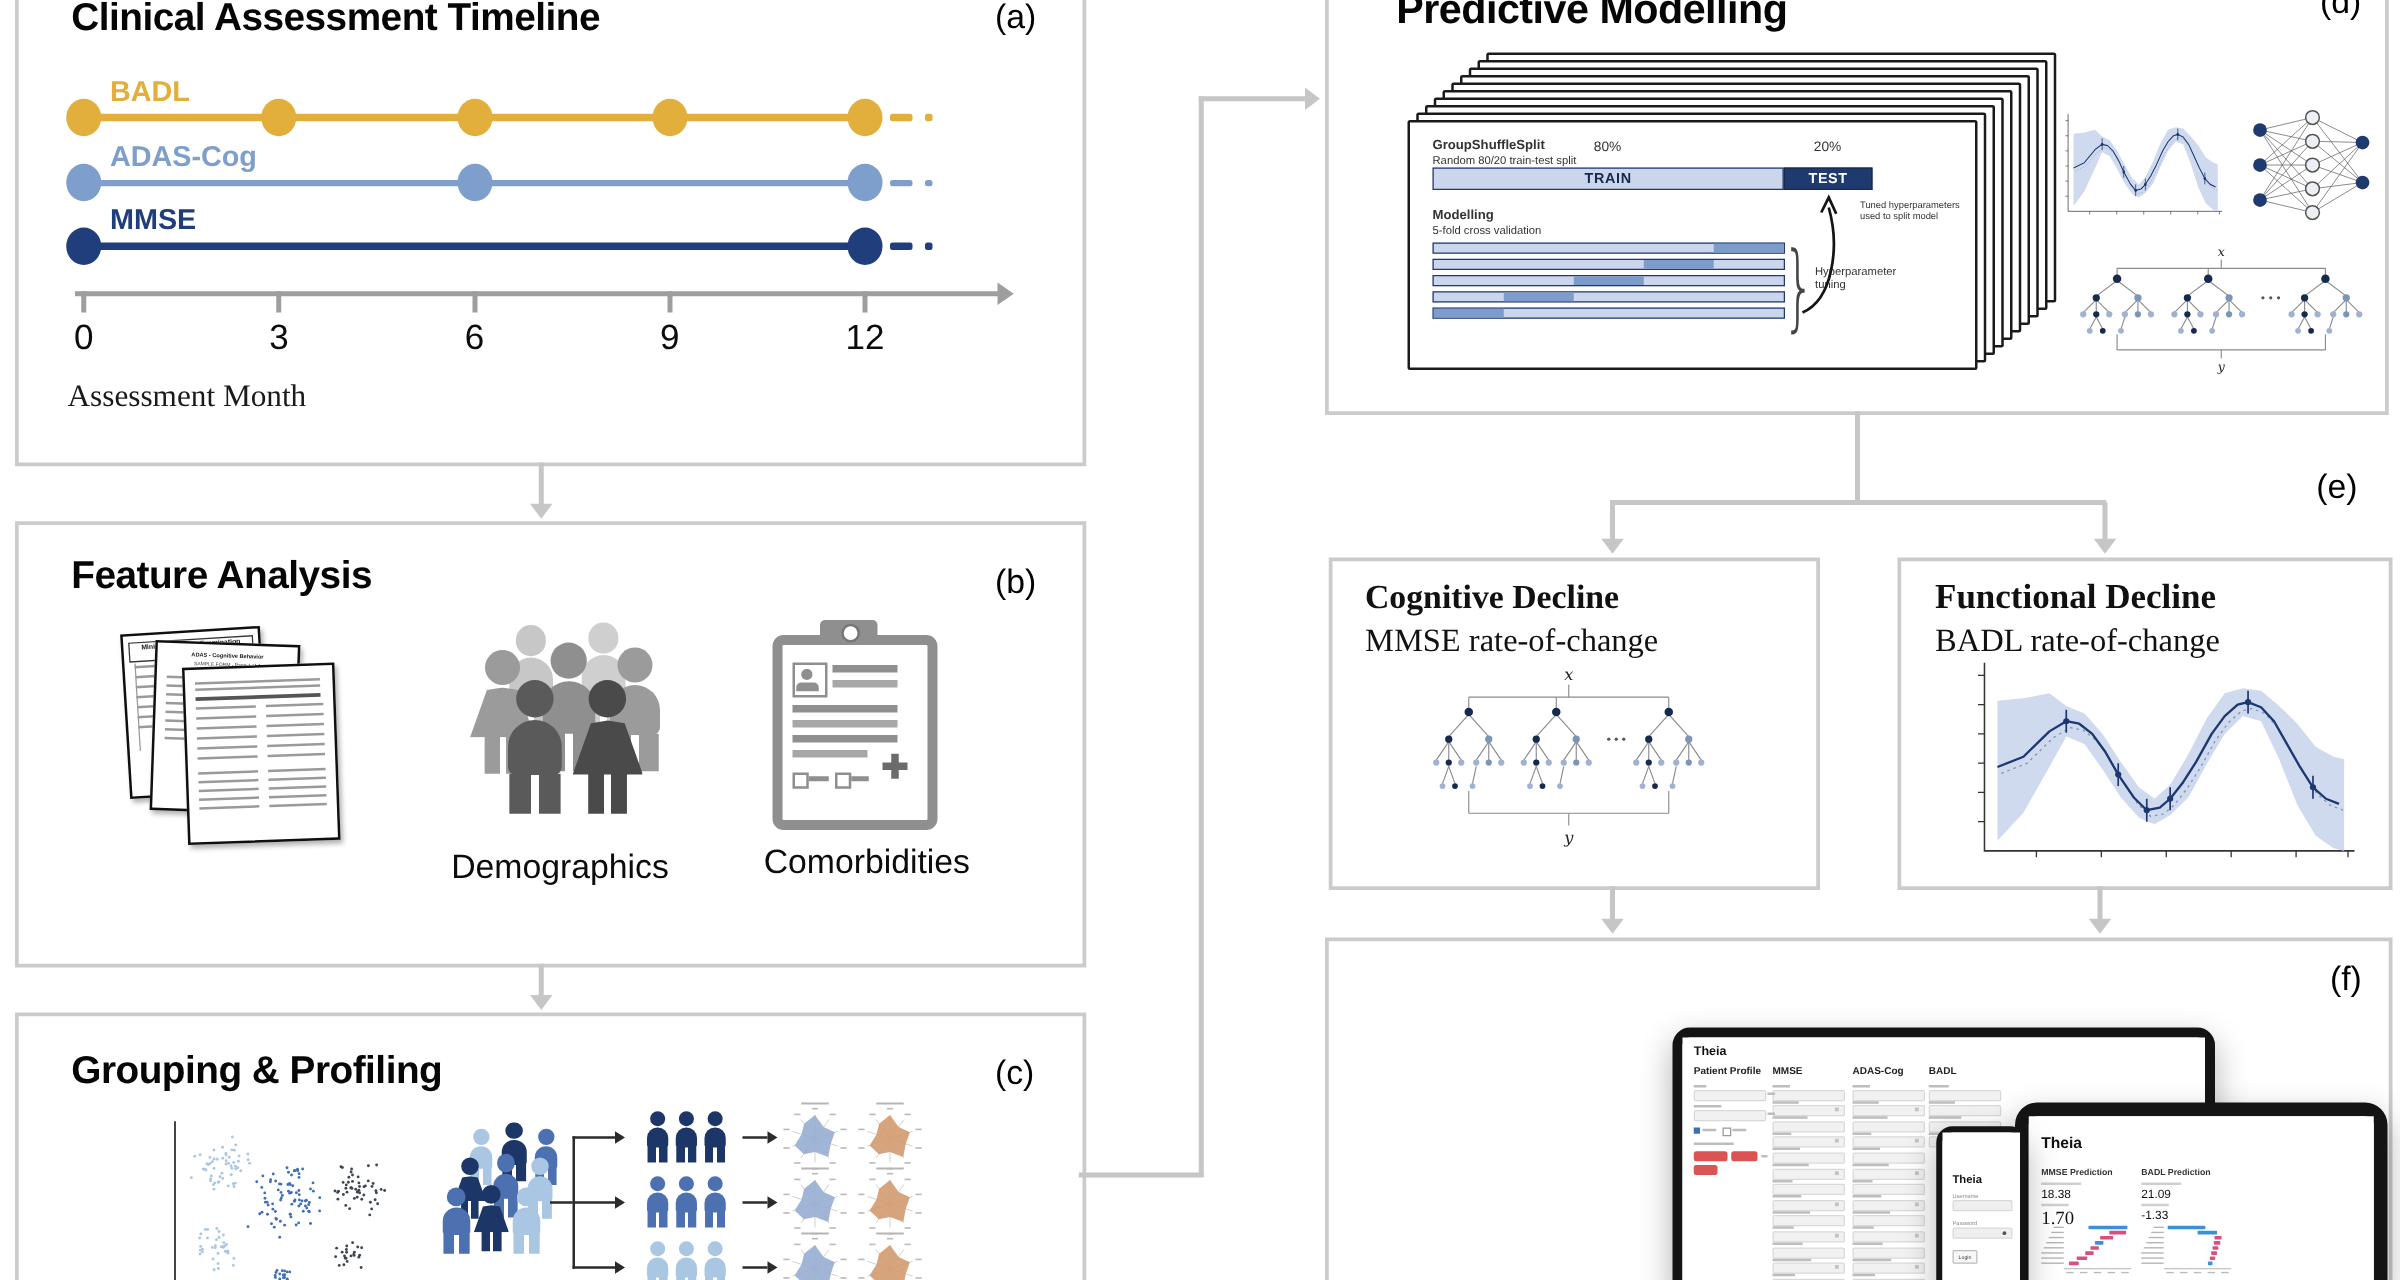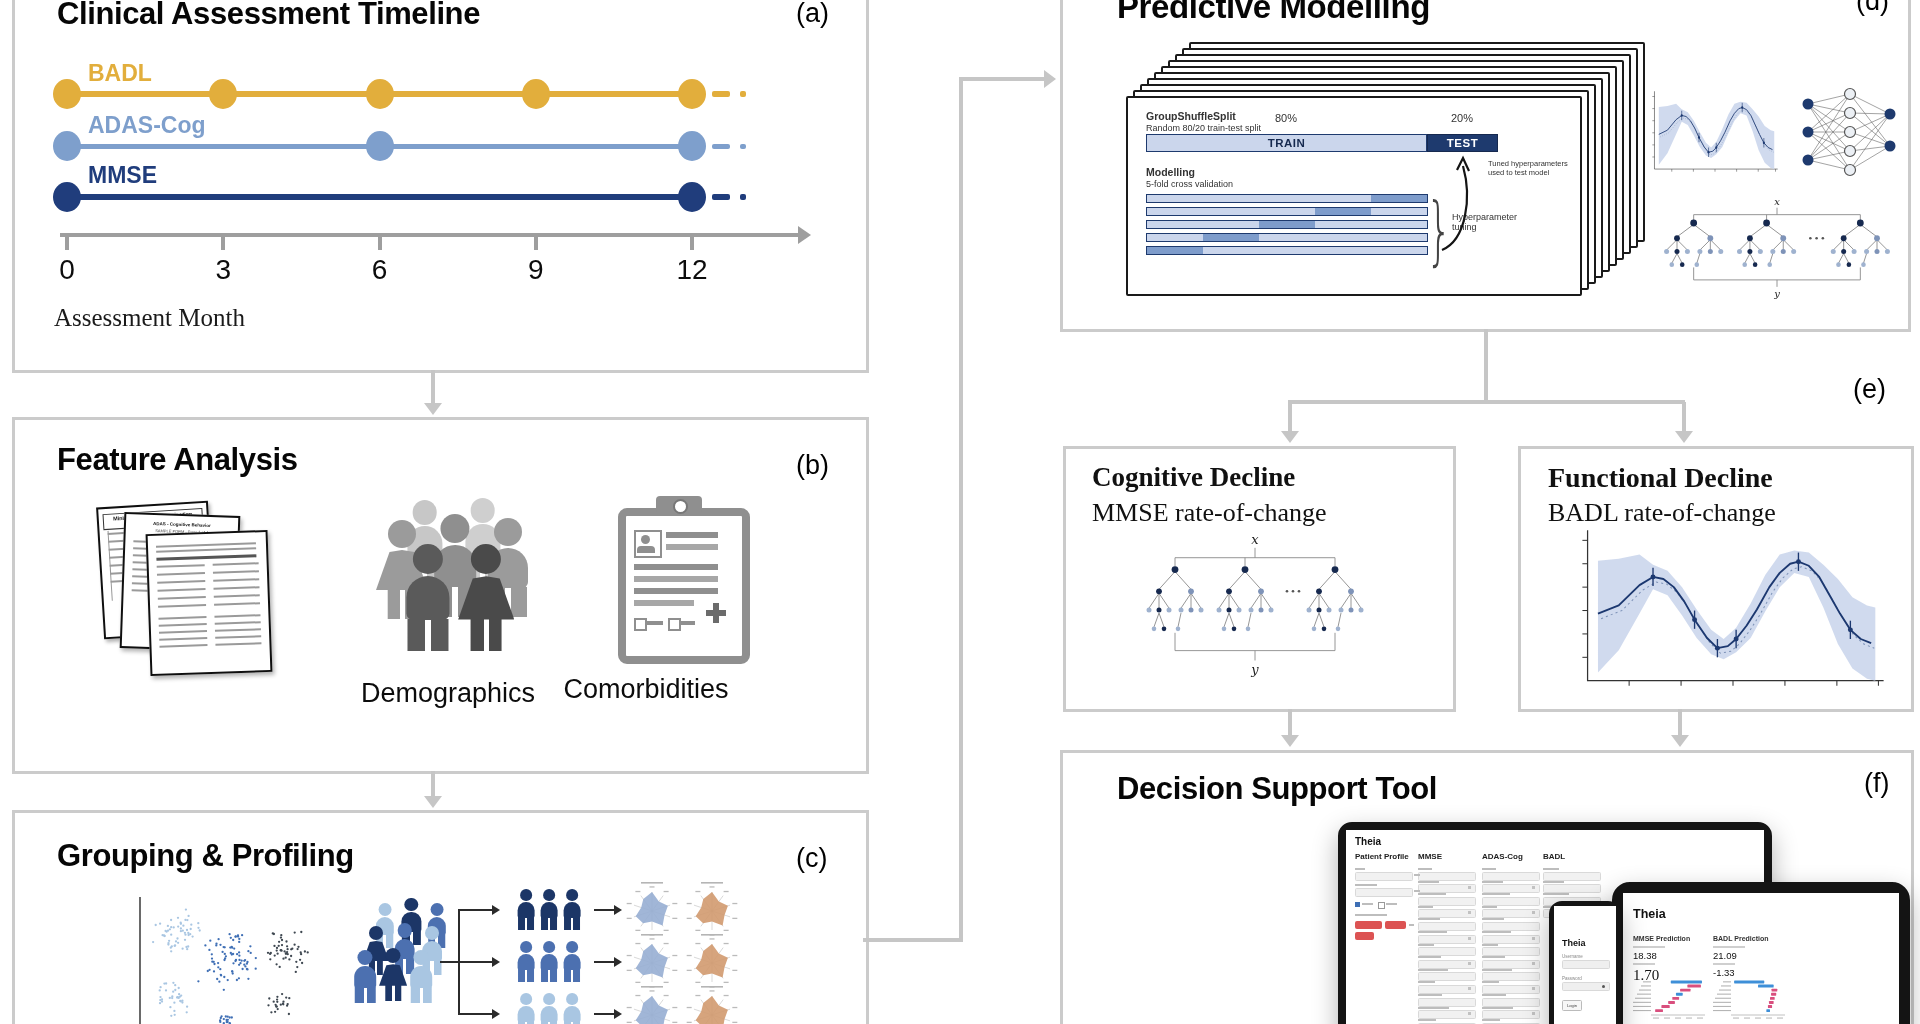--- a/index.html
+++ b/index.html
@@ -177,21 +177,21 @@
     <div style="position:absolute;left:16px;top:92px;width:84px;height:6px;background:#8f8f8f;"></div>
     <div style="position:absolute;left:16px;top:104px;width:60px;height:6px;background:#a7a7a7;"></div>
     <div style="position:absolute;left:16px;top:122px;width:9px;height:9px;border:2px solid #8f8f8f;"></div>
     <div style="position:absolute;left:29px;top:125px;width:16px;height:4px;background:#8f8f8f;"></div>
     <div style="position:absolute;left:50px;top:122px;width:9px;height:9px;border:2px solid #8f8f8f;"></div>
     <div style="position:absolute;left:63px;top:125px;width:14px;height:4px;background:#8f8f8f;"></div>
     <div style="position:absolute;left:88px;top:114px;width:20px;height:5.5px;background:#6b6b6b;"></div>
     <div style="position:absolute;left:95px;top:107px;width:5.5px;height:20px;background:#6b6b6b;"></div>
     </div>
   <div class="icon-label" style="left:337px;top:676px;width:222px;">Demographics</div>
-  <div class="icon-label" style="left:535px;top:672px;width:222px;">Comorbidities</div>
+  <div class="icon-label" style="left:554px;top:672px;width:222px;text-align:right;">Comorbidities</div>
 
   <div class="conn" style="left:431px;top:771px;width:3.5px;height:26px;"></div>
   <div class="ah-down" style="left:424px;top:796px;"></div>
 
   <div class="box" style="left:12px;top:810px;width:851px;height:260px;"></div>
   <div class="ptitle" style="left:57px;top:838px;">Grouping &amp; Profiling</div>
   <div class="tag" style="left:796px;top:843px;">(c)</div>
   <div id="scatter-holder" style="position:absolute;left:126px;top:893px;"><svg width="235" height="140" viewBox="0 0 235 140">
         <line x1="14" y1="4" x2="14" y2="140" stroke="#444" stroke-width="1.6"></line>
         <circle cx="62.2" cy="53.5" r="1.15" fill="#A9C6E2"></circle>
@@ -759,21 +759,21 @@
       <div style="position:absolute;left:1146px;top:246px;width:282px;height:8.5px;background:#CBD6EC;border:1px solid #1E3A6E;box-sizing:border-box;z-index:13;">
         <div style="position:absolute;left:0px;top:0;width:56px;height:6.5px;background:#7E9CCB;"></div>
       </div>
     </div>
   <div style="position:absolute;left:1426px;top:186px;font-size:82px;font-weight:100;color:#444;transform:scale(0.5,0.92);transform-origin:left top;z-index:13;font-family:'DejaVu Sans',sans-serif;">}</div>
   <div class="tinytext" style="left:1452px;top:212px;width:72px;font-size:9px;white-space:normal;z-index:13;">Hyperparameter tuning</div>
   <svg style="position:absolute;left:1424px;top:154px;z-index:13;" width="60" height="102">
     <path d="M 18,96 C 42,86 48,44 39,12" fill="none" stroke="#141414" stroke-width="2.2"></path>
     <path d="M 33,16 L 39,4 L 45,17" fill="none" stroke="#141414" stroke-width="2.2"></path>
   </svg>
-  <div class="tinytext" style="left:1488px;top:160px;width:88px;font-size:7.5px;white-space:normal;z-index:13;">Tuned hyperparameters used to test model</div>
+  <div class="tinytext" style="left:1488px;top:160px;width:88px;font-size:7.5px;white-space:normal;z-index:13;">Tuned hyperparameters used to split model</div>
 
   <div id="gp-mini" style="position:absolute;left:1648px;top:86px;z-index:5;"><svg width="134" height="92" viewBox="0 0 310 175" preserveAspectRatio="none">
     <path d="M15,10 L15,158 L300,158" fill="none" stroke="#333" stroke-width="1.2"></path>
     <line x1="10" y1="20" x2="15" y2="20" stroke="#333" stroke-width="1"></line>
         <line x1="10" y1="43" x2="15" y2="43" stroke="#333" stroke-width="1"></line>
         <line x1="10" y1="66" x2="15" y2="66" stroke="#333" stroke-width="1"></line>
         <line x1="10" y1="89" x2="15" y2="89" stroke="#333" stroke-width="1"></line>
         <line x1="10" y1="112" x2="15" y2="112" stroke="#333" stroke-width="1"></line>
         <line x1="10" y1="135" x2="15" y2="135" stroke="#333" stroke-width="1"></line>
     <line x1="55" y1="158" x2="55" y2="163" stroke="#333" stroke-width="1"></line>
@@ -1051,21 +1051,20 @@
         <line x1="268" y1="99" x2="268" y2="117" stroke="#1C3870" stroke-width="1.3"></line>
         <circle cx="268" cy="108" r="2.4" fill="#1C3870"></circle>
     </svg></div>
 
   <div class="conn" style="left:1288px;top:709px;width:3.5px;height:27px;"></div>
   <div class="ah-down" style="left:1281px;top:735px;"></div>
   <div class="conn" style="left:1678px;top:709px;width:3.5px;height:27px;"></div>
   <div class="ah-down" style="left:1671px;top:735px;"></div>
 
   <div class="box" style="left:1060px;top:750px;width:848px;height:290px;"></div>
-  <div class="ptitle" style="left:1117px;top:768px;width:340px;white-space:normal;line-height:42px;">Decision Support Tool</div>
   <div class="tag" style="left:1864px;top:768px;">(f)</div>
 
   <div class="device" style="left:1338px;top:822px;width:418px;height:204px;border-width:8px;border-radius:14px;z-index:4;">
     <div id="laptop-screen" style="position:relative;width:418px;height:204px;overflow:hidden;background:#fff;">
         <div style="position:absolute;left:9px;top:6px;font-size:10px;font-weight:700;">Theia</div>
         <div style="position:absolute;left:9px;top:22px;font-size:8px;font-weight:700;color:#222;">Patient Profile</div>
         <div style="position:absolute;left:72px;top:22px;font-size:8px;font-weight:700;color:#222;">MMSE</div>
         <div style="position:absolute;left:136px;top:22px;font-size:8px;font-weight:700;color:#222;">ADAS-Cog</div>
         <div style="position:absolute;left:197px;top:22px;font-size:8px;font-weight:700;color:#222;">BADL</div>
         <div class="skel" style="left:72px;top:38px;width:14px;height:2px;"></div>

